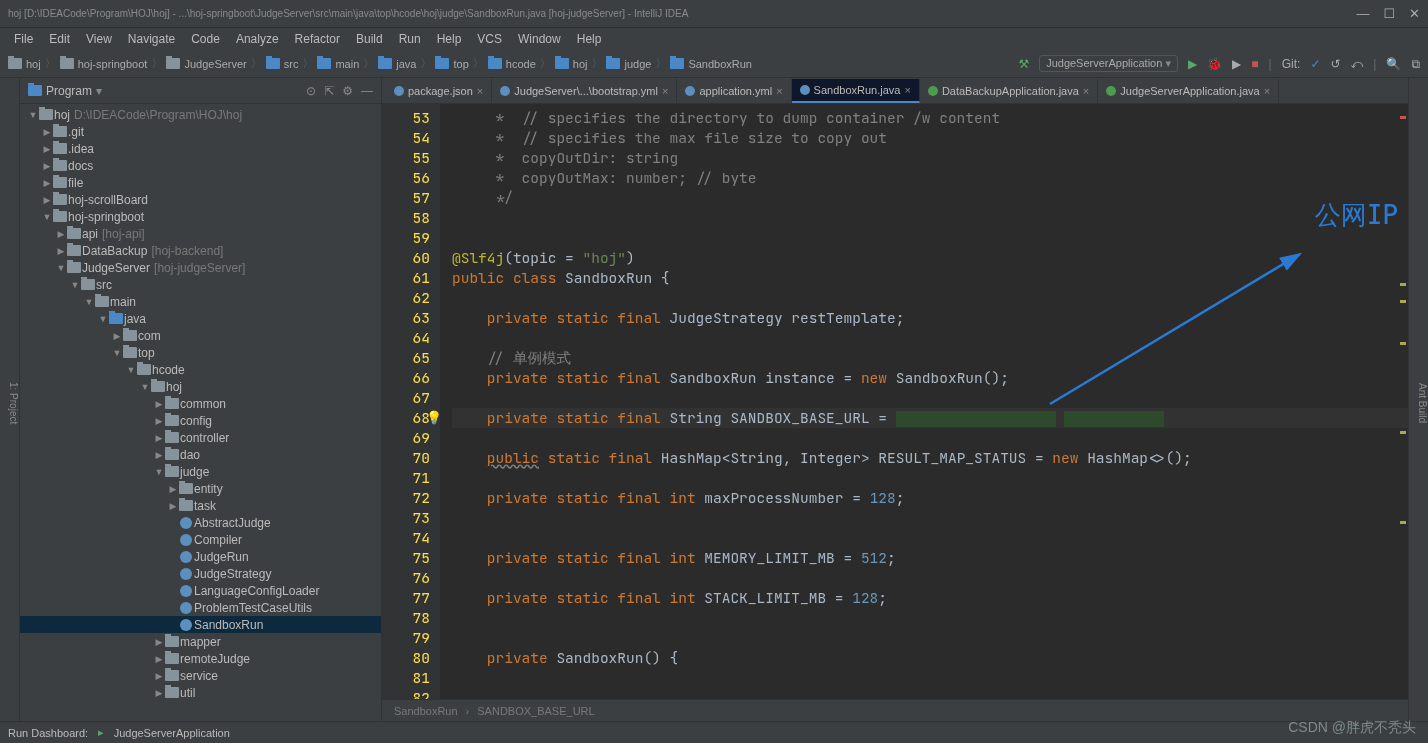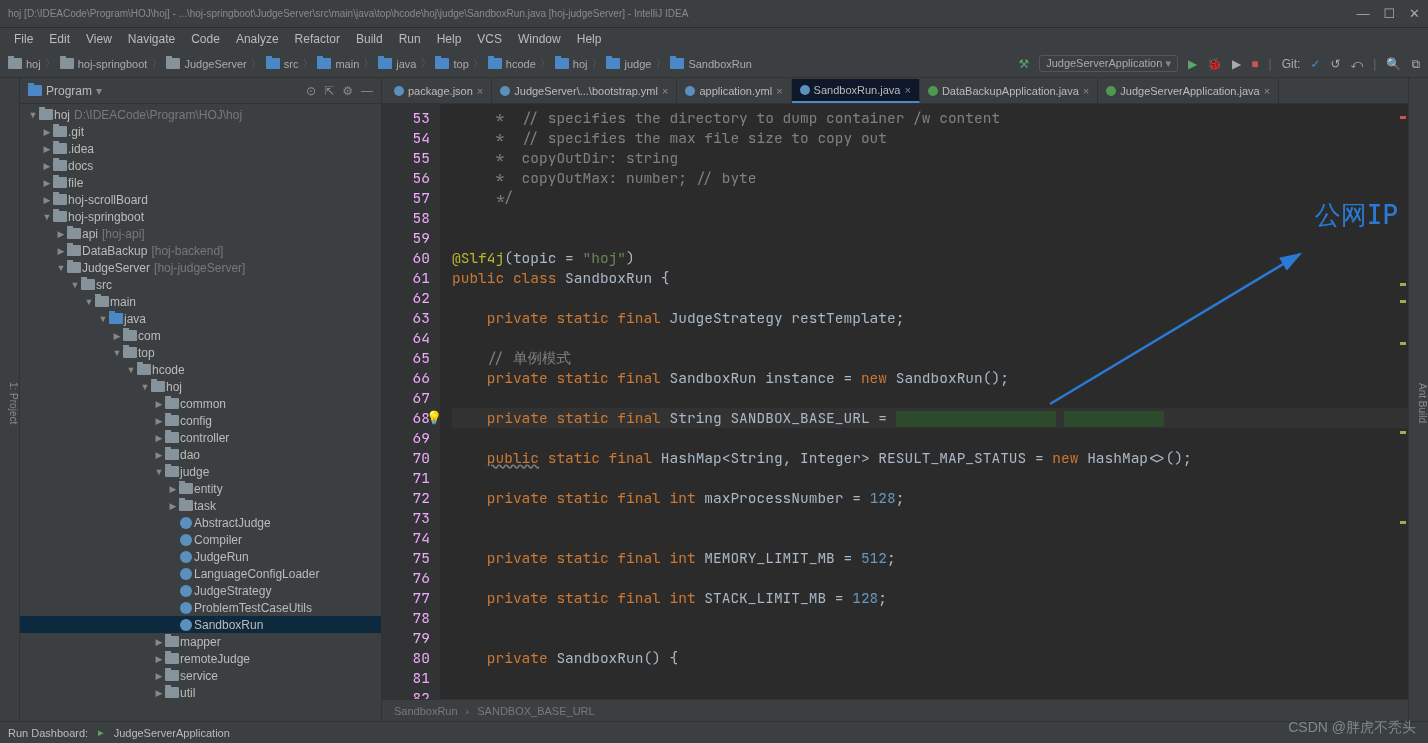--- a/index.html
+++ b/index.html
@@ -29,21 +29,21 @@
 .tree-row .ico { width: 16px; display: inline-flex; justify-content: center; }
 .tree-row .dim { color: #787878; margin-left: 4px; }
 .class-ico { width: 12px; height: 12px; border-radius: 50%; background: #5b8fbd; display: inline-block; position: relative; }
 .class-ico.green { background: #4e9a51; }
 .editor { flex: 1; display: flex; flex-direction: column; background: #2b2b2b; position: relative; }
 .tabs { height: 26px; background: #3c3f41; display: flex; align-items: flex-end; padding-left: 4px; border-bottom: 1px solid #323232; }
 .tab { height: 24px; display: flex; align-items: center; padding: 0 8px; gap: 4px; font-size: 11px; color: #bbb; border-right: 1px solid #323232; }
 .tab.active { background: #0f172a; border-bottom: 2px solid #4a88c7; }
 .tab .close { color: #888; font-size: 11px; }
 .code-area { flex: 1; display: flex; font-family: "JetBrains Mono", Consolas, monospace; font-size: 14.5px; line-height: 20px; overflow: hidden; position: relative; }
-.gutter { width: 58px; background: #313335; color: #f0abfc; text-align: right; padding: 4px 10px 4px 0; }
+.gutter { width: 58px; background: #313335; color: #fde047; text-align: right; padding: 4px 10px 4px 0; }
 .gutter .ln { height: 20px; position: relative; }
 .code { flex: 1; padding: 4px 0 4px 12px; color: #a9b7c6; position: relative; }
 .code .line { height: 20px; white-space: pre; }
 .line.hl { background: #323232; }
 .kw { color: #cc7832; }
 .str { color: #6a8759; }
 .cmt { color: #808080; }
 .anno { color: #bbb529; }
 .num { color: #6897bb; }
 .cls { color: #a9b7c6; }
@@ -355,28 +355,28 @@
           <span class="ico">
             <span class="class-ico"></span>
           </span>
           <span> JudgeRun</span>
         </div>
         <div class="tree-row" style="padding-left: 148px;">
           <span class="arrow"></span>
           <span class="ico">
             <span class="class-ico"></span>
           </span>
+          <span> JudgeStrategy</span>
+        </div>
+        <div class="tree-row" style="padding-left: 148px;">
+          <span class="arrow"></span>
+          <span class="ico">
+            <span class="class-ico"></span>
+          </span>
           <span> LanguageConfigLoader</span>
-        </div>
-        <div class="tree-row" style="padding-left: 148px;">
-          <span class="arrow"></span>
-          <span class="ico">
-            <span class="class-ico"></span>
-          </span>
-          <span> JudgeStrategy</span>
         </div>
         <div class="tree-row" style="padding-left: 148px;">
           <span class="arrow"></span>
           <span class="ico">
             <span class="class-ico"></span>
           </span>
           <span> ProblemTestCaseUtils</span>
         </div>
         <div class="tree-row selected" style="padding-left: 148px;">
           <span class="arrow"></span>

